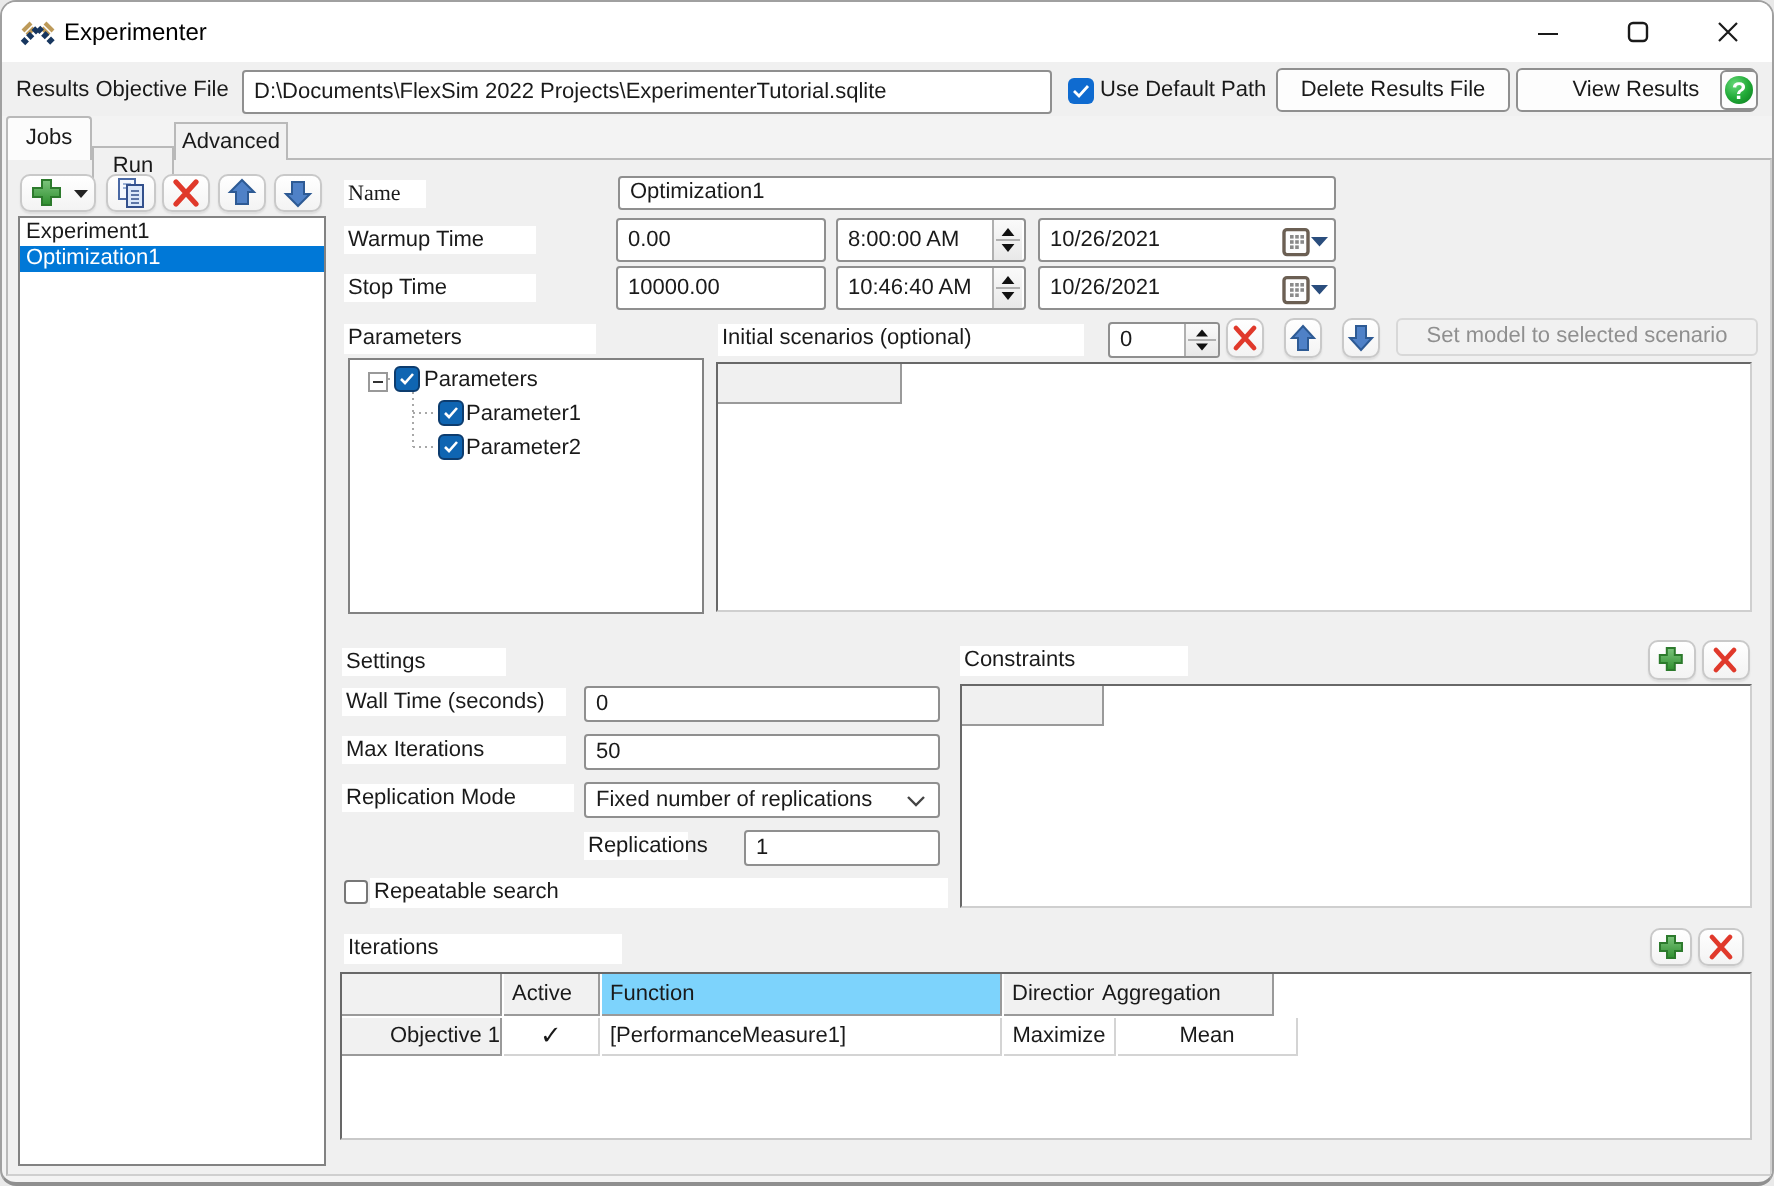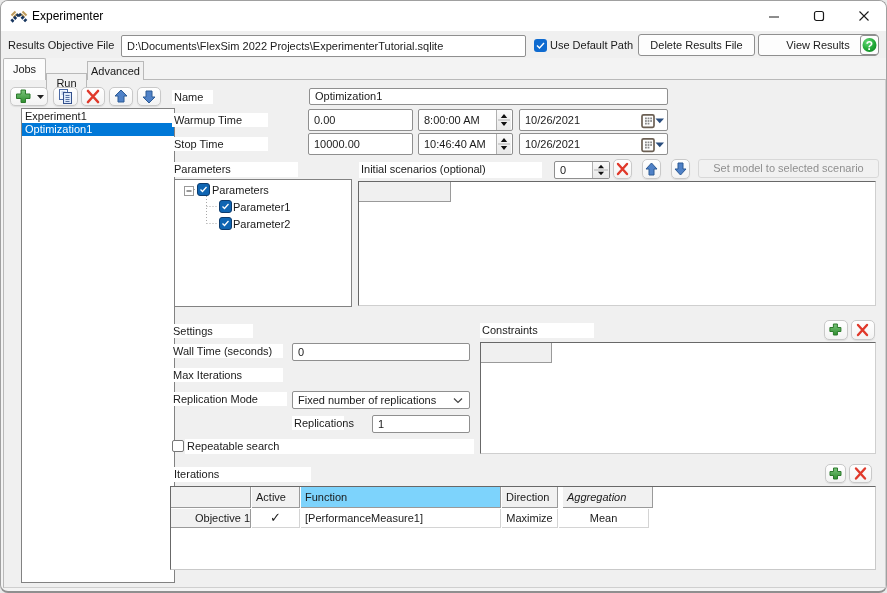--- a/index.html
+++ b/index.html
@@ -106,26 +106,26 @@
     <svg width="22" height="17" viewBox="0 0 22 17">
       <path d="M11 2 L17 8 H14 V14 H8 V8 H5 Z" fill="#4f81c7" stroke="#2d5a94" stroke-width="1"></path>
     </svg>
   </div>
   <div class="tbtn" style="left:136px;top:86px;width:24px;height:19px;">
     <svg width="22" height="17" viewBox="0 0 22 17">
       <path d="M11 15 L17 9 H14 V3 H8 V9 H5 Z" fill="#4f81c7" stroke="#2d5a94" stroke-width="1"></path>
     </svg>
   </div>
 
-  <div class="abs" style="left:8px;top:107px;width:154px;height:475px;background:#fff;border:1px solid #828282;margin-left:12px;">
+  <div class="abs" style="left:8px;top:107px;width:154px;height:475px;background:#fff;border:1px solid #828282;">
     <div style="padding-left:3px;height:13px;line-height:13px;margin-top:1px;">Experiment1</div>
     <div style="padding-left:3px;height:13px;line-height:13px;background:#0078d7;color:#fff;">Optimization1</div>
   </div>
 
-  <div class="lbl" style="left:171px;top:89px;width:41px;height:14px;">Name</div>
+  <div class="lbl" style="left:171px;top:89px;width:41px;height:14px;font-family:Liberation Serif, serif;">Name</div>
   <div class="input" style="left:308px;top:87px;width:359px;height:17px;line-height:15px;">Optimization1</div>
 
   <div class="lbl" style="left:171px;top:112px;width:96px;height:14px;">Warmup Time</div>
   <div class="input" style="left:307px;top:108px;width:105px;height:22px;line-height:20px;">0.00</div>
   <div class="input" style="left:417px;top:108px;width:95px;height:22px;line-height:20px;">8:00:00 AM
     <div class="abs" style="right:1px;top:0px;width:15px;height:20px;background:linear-gradient(#fafafa,#e8e8e8);border-left:1px solid #b0b0b0;">
       <svg width="14" height="20" viewBox="0 0 14 20">
           <path d="M7 4 L10.2 8 H3.8 Z" fill="#111"></path>
           <path d="M7 16 L10.2 12 H3.8 Z" fill="#111"></path>
           <path d="M1 10 H13" stroke="#b0b0b0" stroke-width="1"></path>
@@ -227,20 +227,21 @@
       </svg></div>
   <div class="btn" style="left:697px;top:158px;width:181px;height:19px;line-height:17px;color:#8f8f8f;background:#f1f1f1;border-color:#d8d8d8;">Set model to selected scenario</div>
   <div class="gridpanel" style="left:357px;top:180px;width:518px;height:125px;border-top:1px solid #686868;border-left:1px solid #686868;border-right:1px solid #cfcfcf;border-bottom:1px solid #cfcfcf;">
     <div class="hcell" style="left:0;top:0;width:92px;height:20px;"></div>
   </div>
 
   <div class="lbl" style="left:170px;top:323px;width:82px;height:14px;">Settings</div>
   <div class="lbl" style="left:170px;top:343px;width:112px;height:14px;">Wall Time (seconds)</div>
   <div class="input" style="left:291px;top:342px;width:178px;height:18px;line-height:16px;">0</div>
   <div class="lbl" style="left:170px;top:367px;width:112px;height:14px;">Max Iterations</div>
+  <div class="input" style="left:291px;top:366px;width:178px;height:18px;line-height:16px;">50</div>
   <div class="lbl" style="left:170px;top:391px;width:116px;height:14px;">Replication Mode</div>
   <div class="input" style="left:291px;top:390px;width:178px;height:18px;line-height:16px;">Fixed number of replications
     <svg class="abs" style="right:6px;top:5px;" width="10" height="7" viewBox="0 0 10 7">
         <path d="M1 1.5 L5 5.5 L9 1.5" stroke="#444" stroke-width="1.2" fill="none"></path>
       </svg>
   </div>
   <div class="lbl" style="left:291px;top:415px;width:52px;height:14px;">Replications</div>
   <div class="input" style="left:371px;top:414px;width:98px;height:18px;line-height:16px;">1</div>
   <div class="abs" style="left:171px;top:439px;width:12px;height:12px;background:#fff;border:1px solid #777;border-radius:2px;"></div>
   <div class="lbl" style="left:184px;top:438px;width:289px;height:15px;">Repeatable search</div>
@@ -262,21 +263,21 @@
       </svg></div>
   <div class="tbtn" style="left:848px;top:463px;width:23px;height:19px;"><svg width="21" height="17" viewBox="0 0 21 17">
         <path d="M6 3.5 L15 13.5 M15 3.5 L6 13.5" stroke="#e0392b" stroke-width="2.4" stroke-linecap="round"></path>
       </svg></div>
   <div class="gridpanel" style="left:169px;top:485px;width:706px;height:84px;border-top:1px solid #686868;border-left:1px solid #686868;border-right:1px solid #c9c9c9;border-bottom:1px solid #c9c9c9;">
 
     <div class="abs" style="left:0;top:0;width:80px;height:21px;background:#f1f1f1;border-right:1px solid #9a9a9a;border-bottom:1px solid #9a9a9a;"></div>
     <div class="abs" style="left:81px;top:0;width:48px;height:21px;background:#f1f1f1;border-right:1px solid #9a9a9a;border-bottom:1px solid #9a9a9a;line-height:20px;padding-left:4px;">Active</div>
     <div class="abs" style="left:130px;top:0;width:200px;height:21px;background:#7dd3fc;border-right:1px solid #9a9a9a;border-bottom:1px solid #9a9a9a;line-height:20px;padding-left:4px;">Function</div>
     <div class="abs" style="left:331px;top:0;width:56px;height:21px;background:#f1f1f1;border-right:1px solid #9a9a9a;border-bottom:1px solid #9a9a9a;line-height:20px;padding-left:4px;">Direction</div>
-    <div class="abs" style="left:392px;top:0;width:90px;height:21px;background:#f1f1f1;border-right:1px solid #9a9a9a;border-bottom:1px solid #9a9a9a;line-height:20px;padding-left:4px;font-style:italic;">Aggregation</div>
+    <div class="abs" style="left:376px;top:0;width:90px;height:21px;background:#f1f1f1;border-right:1px solid #9a9a9a;border-bottom:1px solid #9a9a9a;line-height:20px;padding-left:4px;">Aggregation</div>
 
     <div class="abs" style="left:0;top:22px;width:80px;height:19px;background:#f1f1f1;border-right:1px solid #9a9a9a;border-bottom:1px solid #9a9a9a;line-height:18px;padding-left:4px;text-align:right;">Objective 1</div>
     <div class="abs" style="left:81px;top:22px;width:48px;height:19px;background:#fff;border-right:1px solid #d4d4d4;border-bottom:1px solid #d4d4d4;line-height:18px;text-align:center;font-size:13px;">✓</div>
     <div class="abs" style="left:130px;top:22px;width:200px;height:19px;background:#fff;border-right:1px solid #d4d4d4;border-bottom:1px solid #d4d4d4;line-height:18px;padding-left:4px;">[PerformanceMeasure1]</div>
     <div class="abs" style="left:331px;top:22px;width:56px;height:19px;background:#fff;border-right:1px solid #d4d4d4;border-bottom:1px solid #d4d4d4;line-height:18px;text-align:center;">Maximize</div>
     <div class="abs" style="left:388px;top:22px;width:90px;height:19px;background:#fff;border-right:1px solid #d4d4d4;border-bottom:1px solid #d4d4d4;line-height:18px;text-align:center;">Mean</div>
   </div>
 </div>
 
 </body></html>

